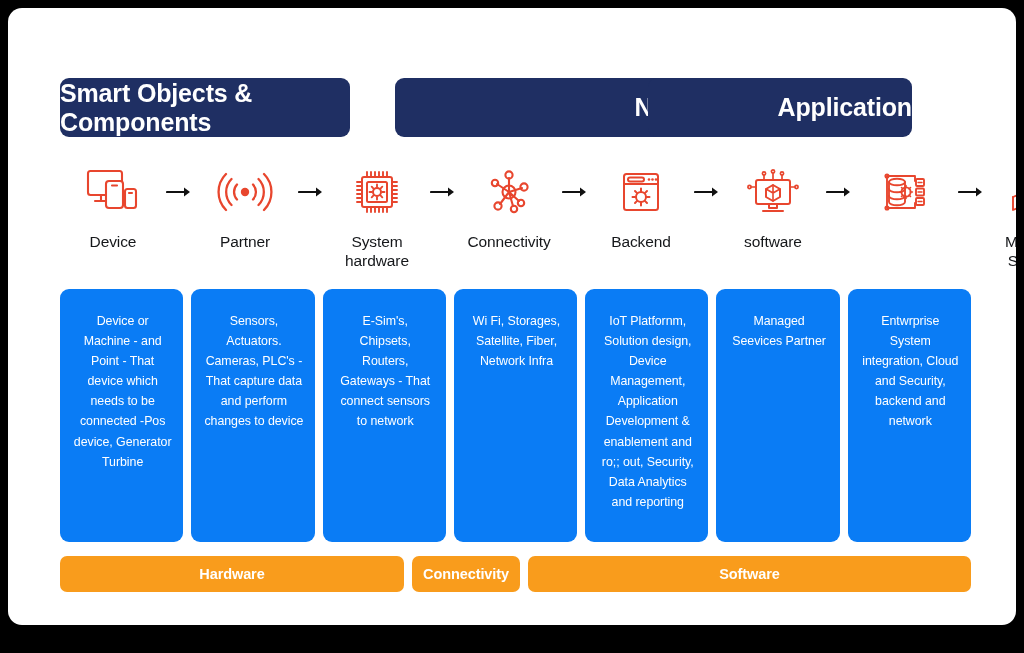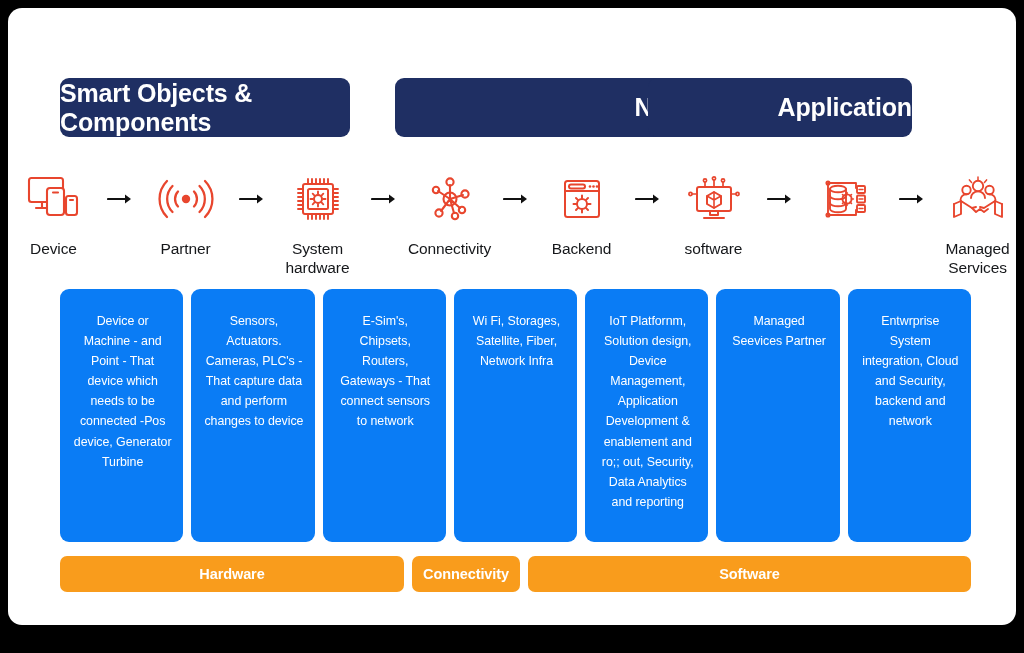--- a/index.html
+++ b/index.html
@@ -50,26 +50,25 @@
     letter-spacing: -0.15px;
   }
   #hdr-0 { left: 0px;   width: 290px; }
   #hdr-1 { left: 335px; width: 293px; padding-left: 44px; }
   #hdr-2 { left: 588px; width: 264px; }
 
   
   #icon-row {
     position: absolute;
     left: 52px;
-    top: 162px;
+    top: 155px;
     width: 911px;
     height: 112px;
     display: flex;
     align-items: flex-start;
-    justify-content: center;
   }
   .icon-cell {
     width: 106px;
     display: flex;
     flex-direction: column;
     align-items: center;
     flex: 0 0 auto;
   }
   .icon-art {
     height: 58px;

